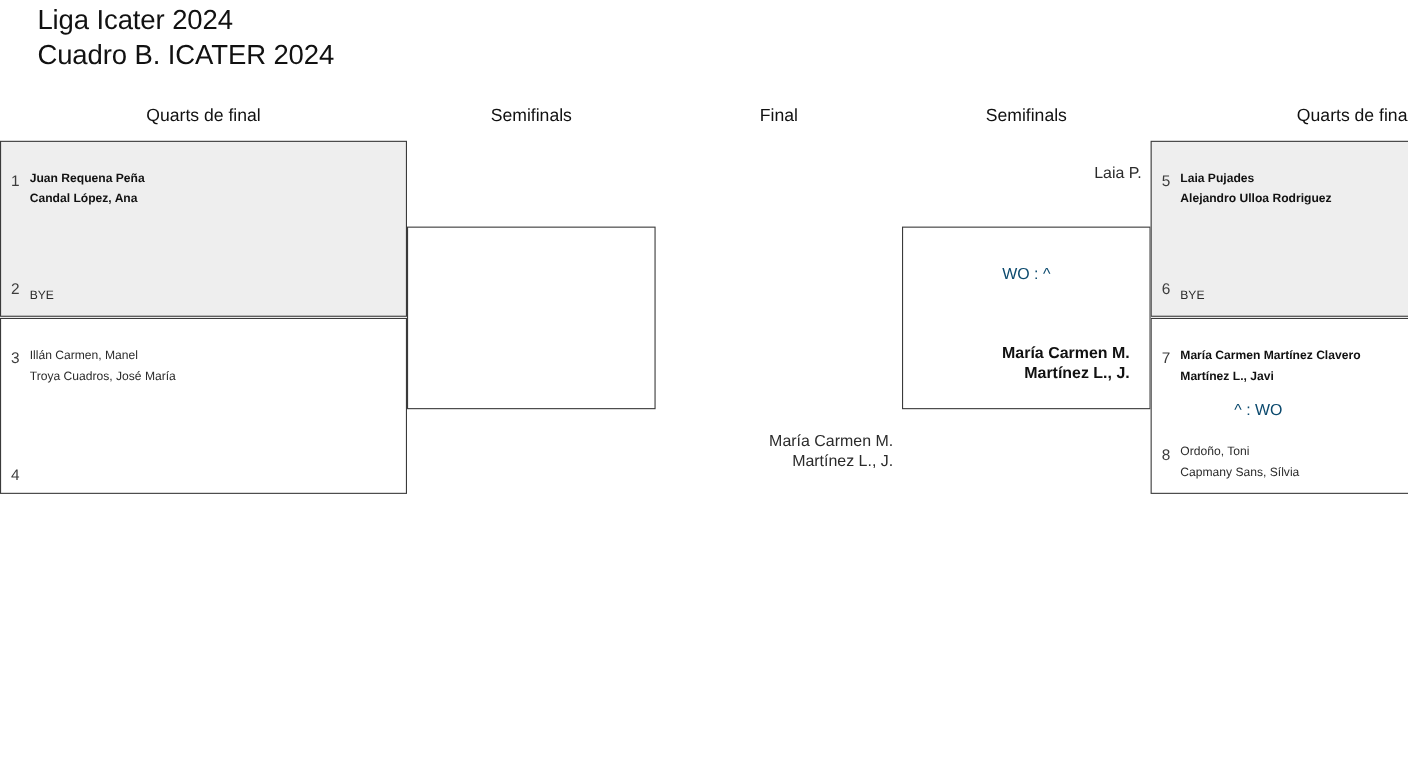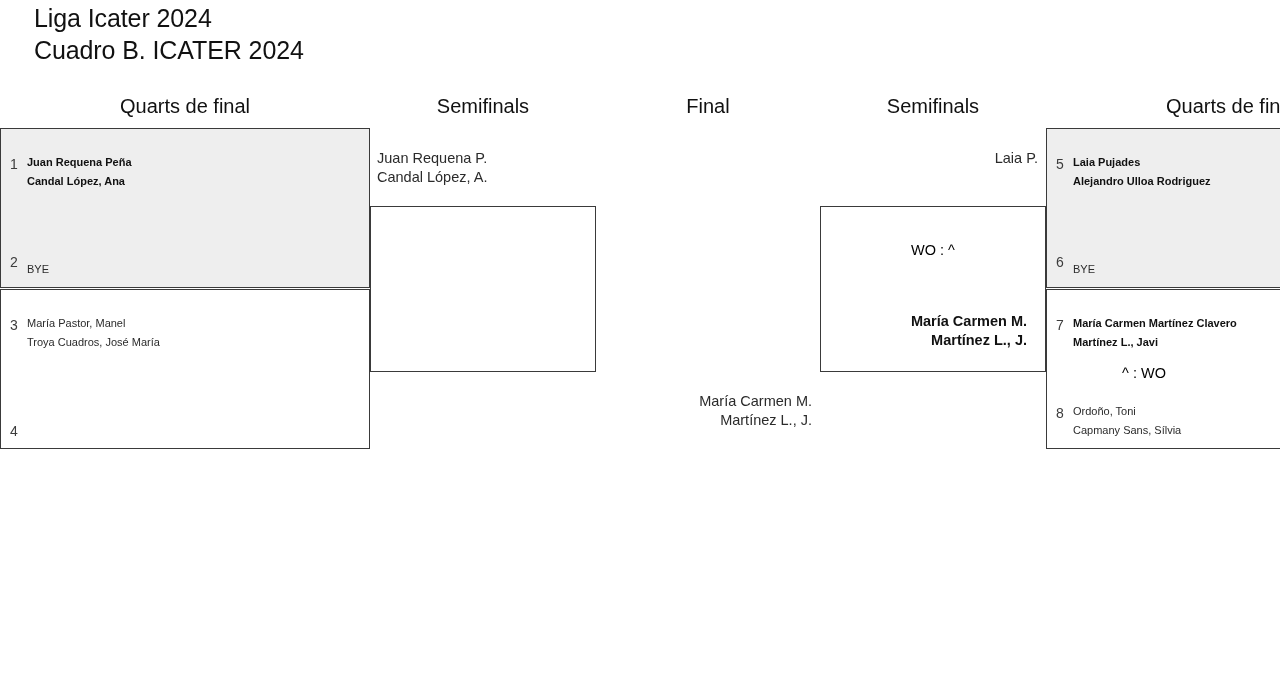--- a/index.html
+++ b/index.html
@@ -38,21 +38,21 @@
     position: absolute;
     left: 1048px; top: 4px;
     width: 232px; height: 64px;
   }
   #logo svg { display: block; }
 
   
   .col-head {
     position: absolute;
     top: 96px;
-    font-size: 20px;
+    font-size: 16px;
     line-height: 20px;
     font-weight: 400;
     color: #111111;
     text-align: center;
     white-space: nowrap;
   }
 
   
   #bracket {
     position: absolute;
@@ -129,21 +129,21 @@
   .adv.win { font-weight: 700; color: #111111; }
   .adv.ltr { text-align: left; }
   .adv.rtl { text-align: right; }
   .adv .nm { display: block; }
 
   
   .score {
     position: absolute;
     font-size: 14.5px;
     line-height: 19px;
-    color: #000000;
+    color: #0c4a6e;
     white-space: nowrap;
   }
   .score.center { text-align: center; }
   .score.rtl { text-align: right; }
 </style>
 </head>
 <body>
 
 <div id="header">
   <div id="title-block">
@@ -174,33 +174,29 @@
       <span class="names">
         <span class="nm">BYE</span>
       </span>
     </div>
   </div>
 
   <div class="r1box plain" style="left:0px;top:289px;">
     <div class="entry top">
       <span class="seed">3</span>
       <span class="names">
-        <span class="nm">María Pastor, Manel</span>
+        <span class="nm">Illán Carmen, Manel</span>
         <span class="nm">Troya Cuadros, José María</span>
       </span>
     </div>
     <div class="entry bottom">
       <span class="seed">4</span>
     </div>
   </div>
 
-  <div class="adv ltr" style="left:377px;top:149px;width:215px;">
-    <span class="nm">Juan Requena P.</span>
-    <span class="nm">Candal López, A.</span>
-  </div>
 
   <div class="r2box" style="left:370px;top:206px;"></div>
 
   <div class="adv rtl" style="left:596px;top:392px;width:216px;">
     <span class="nm">María Carmen M.</span>
     <span class="nm">Martínez L., J.</span>
   </div>
 
   <div class="adv rtl" style="left:827px;top:149px;width:211px;">
     <span class="nm">Laia P.</span>

